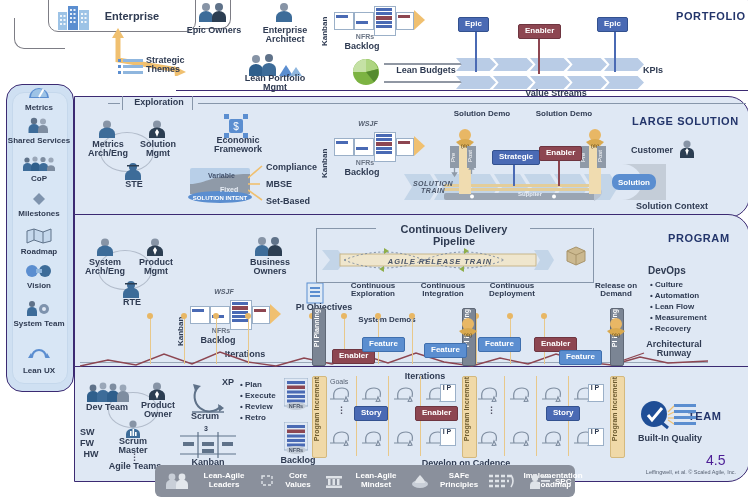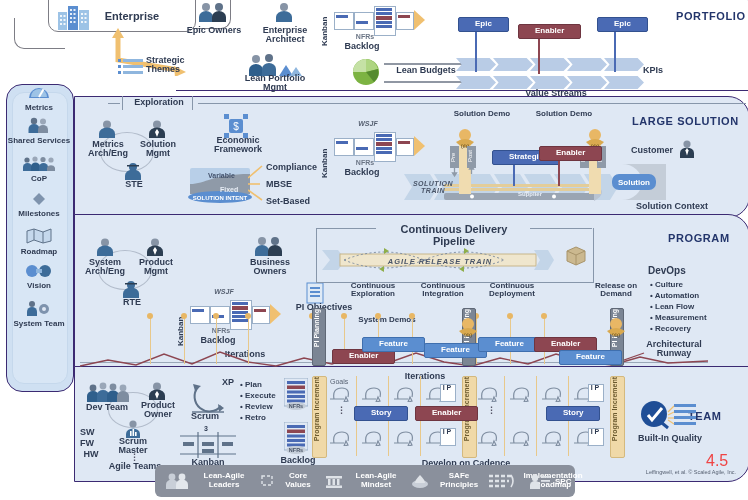--- a/index.html
+++ b/index.html
@@ -30,21 +30,21 @@
 
   
   #palette{left:6px;top:84px;width:66px;height:306px;background:#cfe0f2;border:1.4px solid #3b2a72;border-radius:16px;}
   #palette-inner{left:12px;top:92px;width:54px;height:290px;background:#d8e6f5;border-radius:12px;
      border:1px solid #c5d8ec;}
   .pal-item{position:absolute;width:66px;text-align:center;}
   .pal-item .lbl{font-size:8px;}
 
   
   .ico{display:block;margin:0 auto;}
-  .chip{display:inline-block;color:#fff;font-size:8px;font-weight:bold;padding:2px 16px;border-radius:2px;
+  .chip{display:inline-block;color:#fff;font-size:8px;font-weight:bold;padding:2px 6px;border-radius:2px;
      border:1px solid rgba(0,0,0,.25);line-height:1.1;white-space:nowrap;}
   .chip.blue{background:#4a6ab4;border-color:#33518f;}
   .chip.red{background:#8d4651;border-color:#6e3540;}
   .chip.bluelight{background:#5b8ed0;border-color:#3f6fae;}
   .stem{position:absolute;width:1.5px;background:#4a6ab4;}
   .stem.red{background:#8d4651;}
 
   
   .chev{position:absolute;height:13px;background:#b9ccE6;
     clip-path:polygon(0 0, 84% 0, 100% 50%, 84% 100%, 0 100%, 14% 50%);}
@@ -68,21 +68,21 @@
   .tickdot{position:absolute;width:6px;height:6px;border-radius:50%;background:#e8b765;}
   .iter-col{position:absolute;border-left:1px solid #e8c88a;}
   .ipline{position:absolute;border:1px solid #9bb0c8;background:#fff;}
 
   
   #foundation{left:155px;top:465px;width:420px;height:32px;background:#8a909c;border-radius:6px;}
   #foundation .f-item{position:absolute;color:#fff;font-size:8px;font-weight:bold;line-height:9px;}
   #foundation .f-ico{position:absolute;}
   .bullets{font-size:8px;line-height:10px;font-weight:bold;color:#2f3b52;}
   .copyright{font-size:5.5px;color:#555f70;}
-  .ver{font-size:16px;color:#ef4444;font-weight:normal;}
+  .ver{font-size:14px;color:#4c1d95;font-weight:normal;}
   .curve{position:absolute;border:1.2px solid #b2bccb;border-radius:50%;}
   .dots{position:absolute;font-size:9px;color:#556;letter-spacing:0;line-height:4px;font-weight:bold;}
 </style>
 </head>
 <body>
 
 <div id="stage">
 
   <div class="panel" id="portfolio-panel"></div>
   <div class="panel" id="largesolution-panel"></div>
@@ -224,20 +224,30 @@
       <svg width="28" height="16" viewBox="0 0 28 16">
           <circle cx="7" cy="4" r="3" fill="#5f7289"></circle>
           <path d="M2,16 v-4.5 a5,4.5 0 0 1 10,0 v4.5 z" fill="#3d6c99"></path>
           <circle cx="19" cy="9" r="5" fill="#7e93ad"></circle>
           <circle cx="19" cy="9" r="2" fill="#dfe8f4"></circle>
         </svg>
     </span>
     <div class="lbl">System Team</div>
   </div>
 
+  <div class="pal-item" style="left:6px;top:345px;">
+    <span class="ico">
+      <svg width="22" height="18" viewBox="0 0 22 18">
+          <path d="M4,12 A7,7 0 1 1 18,12" stroke="#5b8ed0" stroke-width="2.2" fill="none"></path>
+          <path d="M3,8 l2,5 l-5,0 z" fill="#5b8ed0"></path>
+          <path d="M19,8 l-2,5 l5,0 z" fill="#5b8ed0"></path>
+        </svg>
+    </span>
+    <div class="lbl">Lean UX</div>
+  </div>
 
   <div class="abs levelname" style="left:676px;top:10px;">PORTFOLIO</div>
 
   <div class="abs" style="left:196px;top:2px;">
     <svg width="34" height="20" viewBox="0 0 34 20">
         <circle cx="10" cy="5" r="4" fill="#8794a6"></circle>
         <path d="M3,20 v-5 a7,6 0 0 1 14,0 v5 z" fill="#3d6c99"></path>
         <circle cx="23" cy="5" r="4" fill="#5f7289"></circle>
         <path d="M16,20 v-5 a7,6 0 0 1 14,0 v5 z" fill="#2c3e52"></path>
       </svg>

